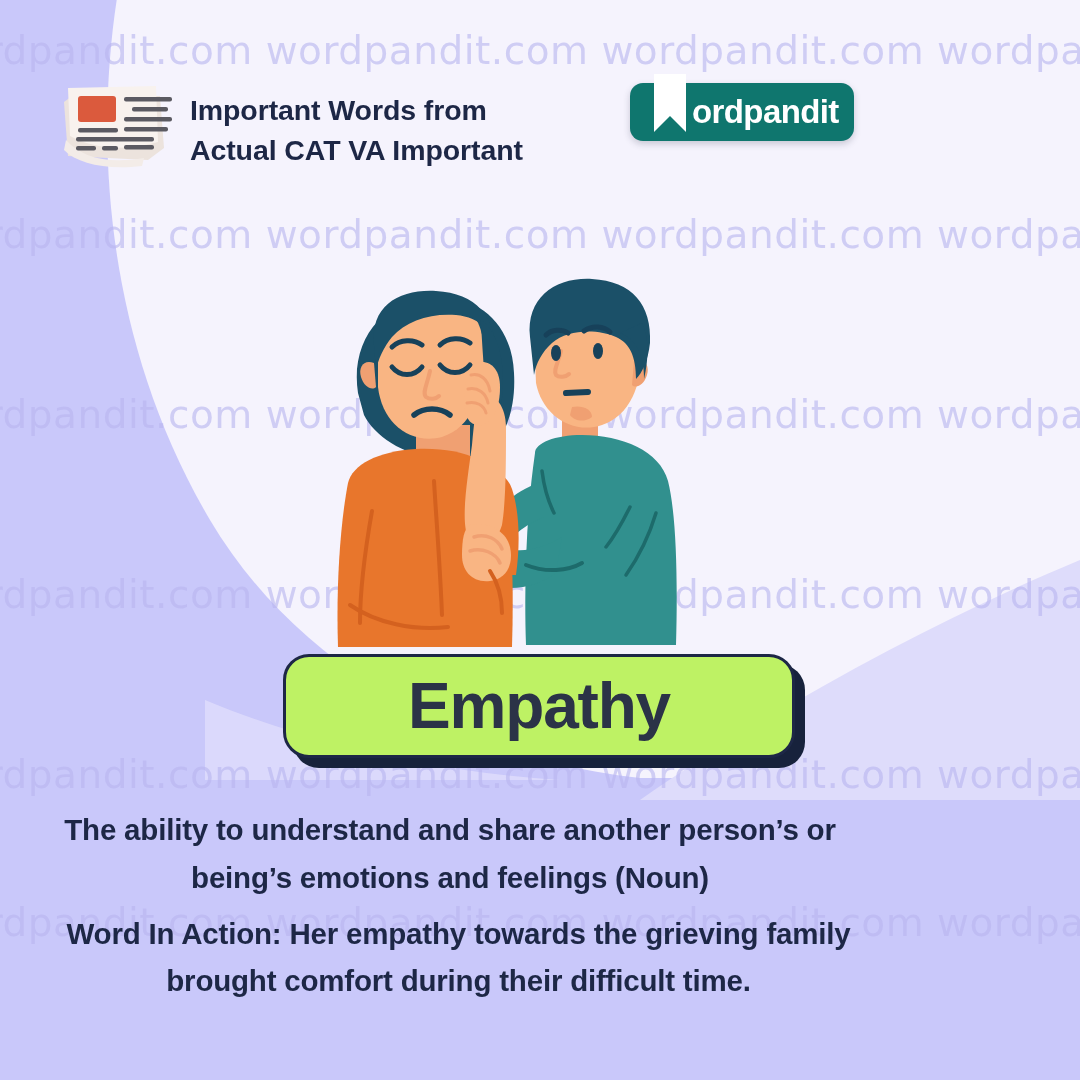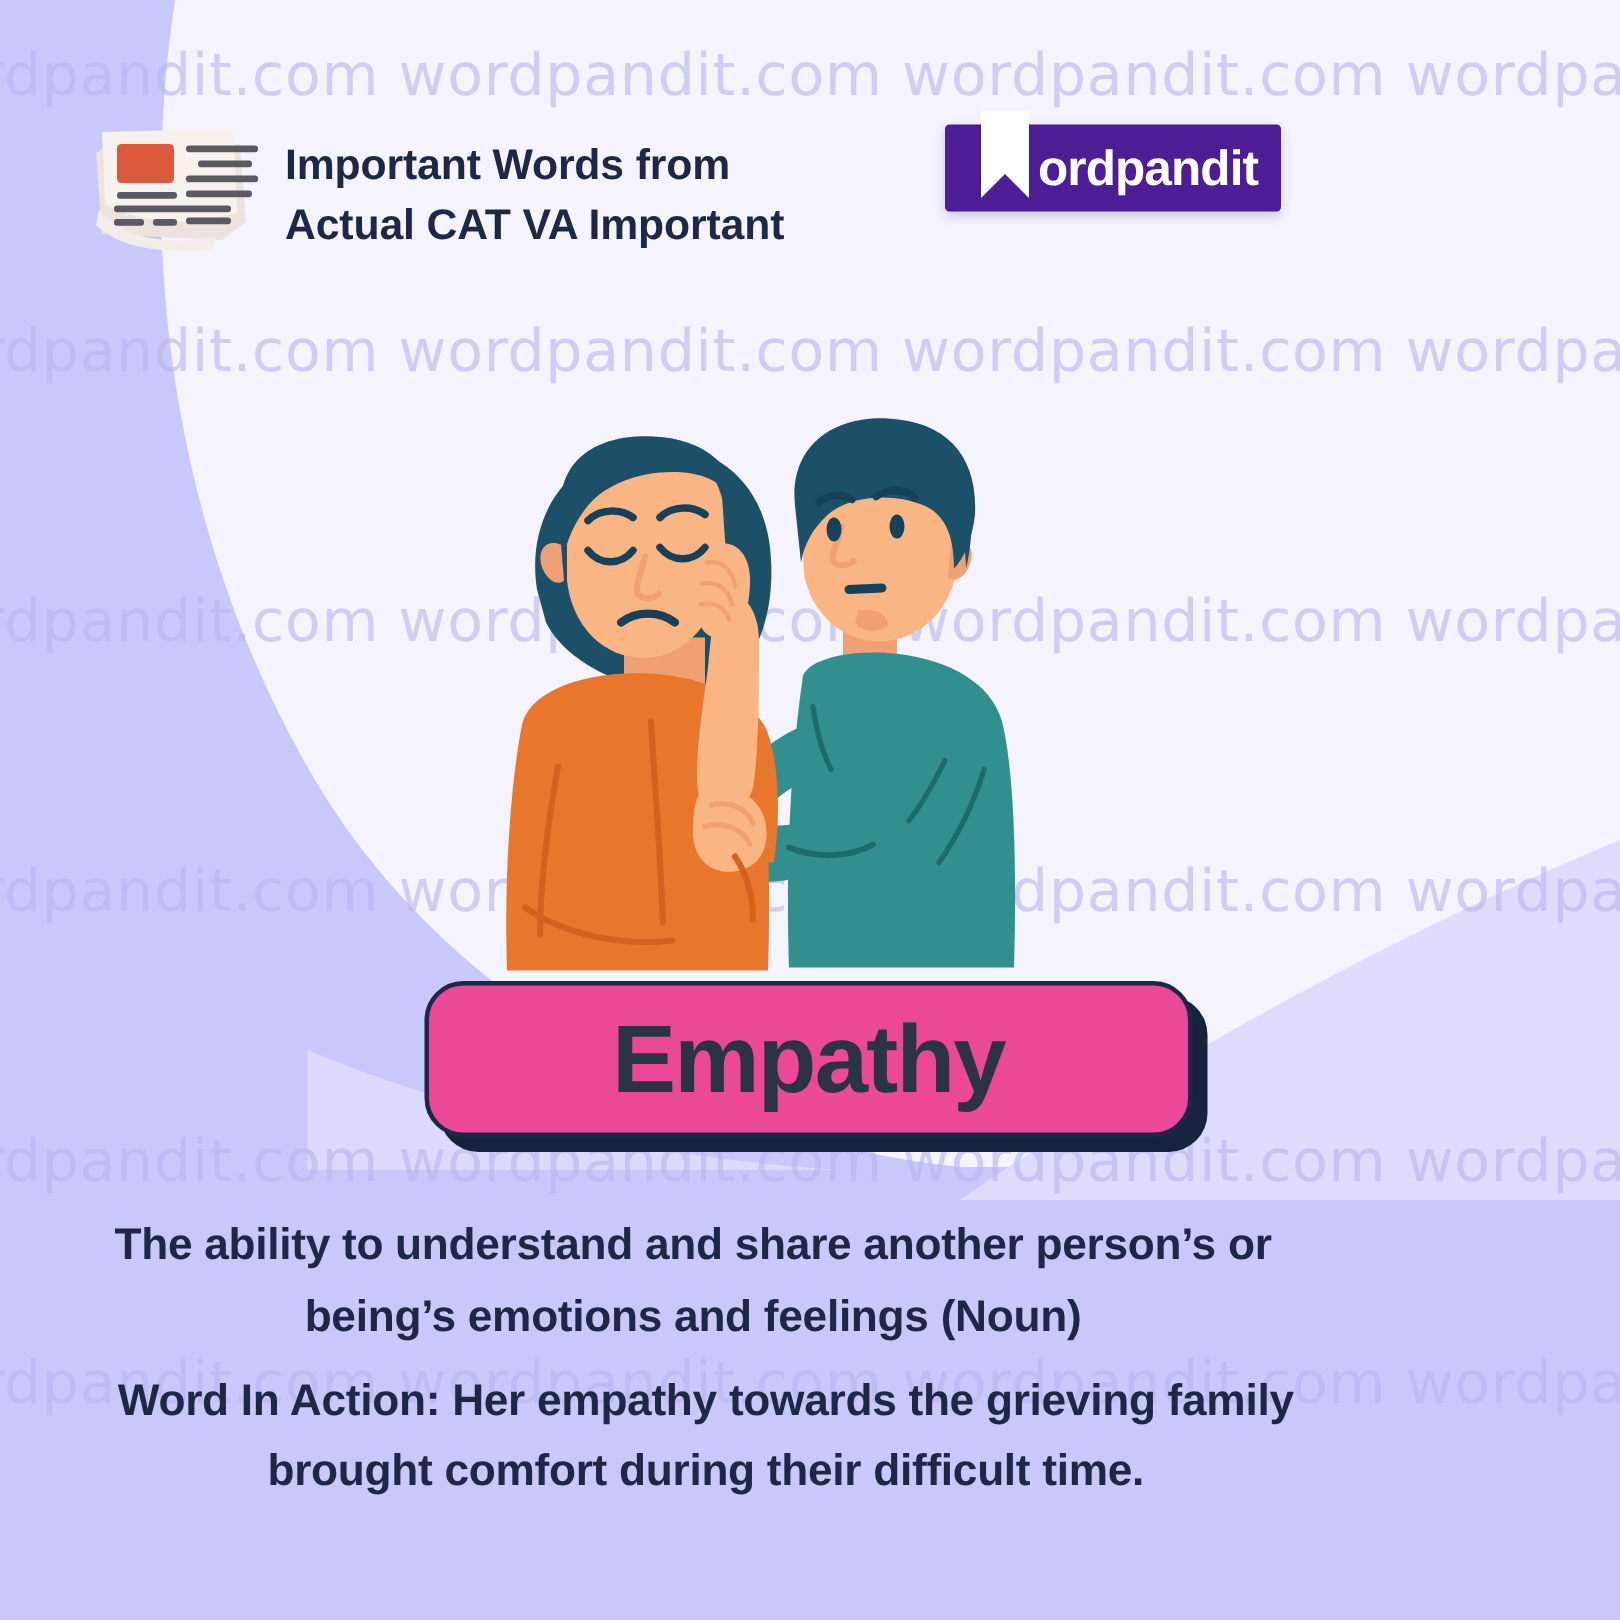--- a/index.html
+++ b/index.html
@@ -46,22 +46,22 @@
     font-size:28.5px;
     font-weight:bold;
     line-height:1.42;
     letter-spacing:-.1px;
   }
   .header-title .l2 { display:block; }
 
   .logo {
     position:absolute; right:78px; top:83px;
     width:224px; height:58px;
-    background:#4c1d95;
-    border-radius:3px;
+    background:#0f766e;
+    border-radius:13px;
     box-shadow:0 3px 7px rgba(40,45,70,.22);
   }
   .logo-text {
     position:absolute; left:62px; top:8px;
     color:#ffffff;
     font-size:33px;
     font-weight:bold;
     letter-spacing:-.6px;
     line-height:42px;
   }
@@ -79,35 +79,35 @@
   }
   .card-shadow {
     position:absolute; left:10px; top:10px;
     width:512px; height:104px;
     background:#17223c;
     border-radius:26px;
   }
   .card-face {
     position:absolute; left:0; top:0;
     width:512px; height:104px;
-    background:#ec4899;
+    background:#bef264;
     border:3px solid #1d2746;
     border-radius:26px;
     display:flex; align-items:center; justify-content:center;
   }
   .card-word {
     color:#2b3347;
     font-size:64px;
     font-weight:bold;
     letter-spacing:-1.2px;
   }
 
   
   #text-block {
-    position:absolute; left:16px; top:806px;
+    position:absolute; left:4px; top:806px;
     width:892px;
     text-align:center;
     z-index:6;
     color:#1d2746;
   }
   .definition {
     font-size:29.5px;
     font-weight:bold;
     line-height:1.62;
     letter-spacing:-.2px;

